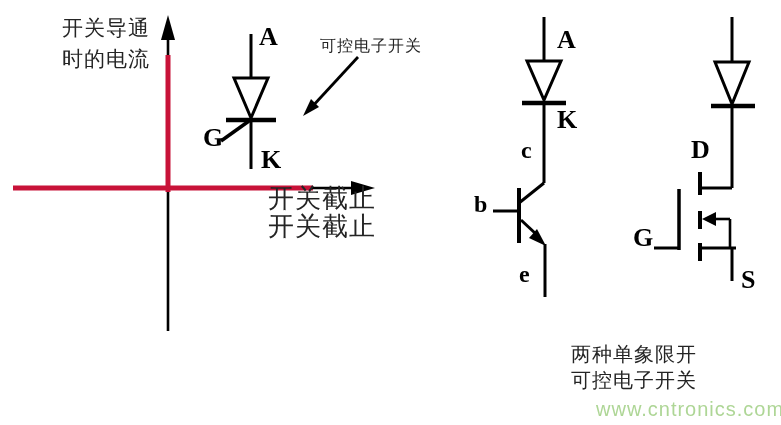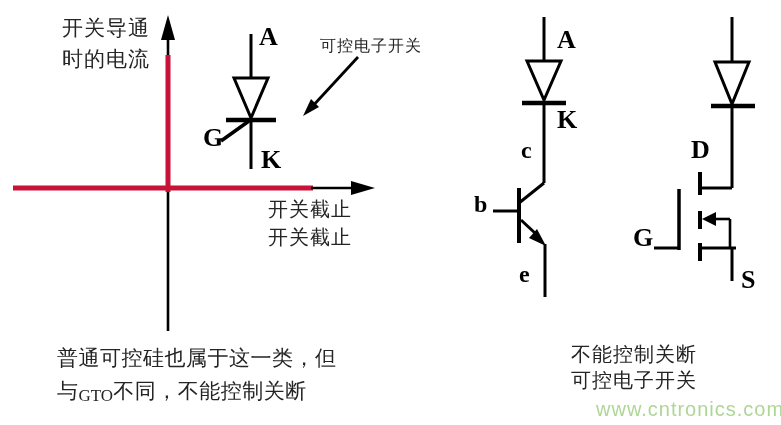--- a/index.html
+++ b/index.html
@@ -12,21 +12,21 @@
   }
   .canvas svg { position:absolute; left:0; top:0; }
   .lbl { position:absolute; color:#1f1f1f; white-space:pre; }
   .cjk { font-family:"Liberation Sans", sans-serif; color:#242424; }
   .pin {
     font-family:"Liberation Serif", serif;
     font-weight:700; color:#000000;
   }
   .ylab { left:62px; top:12px; font-size:21px; line-height:31px; letter-spacing:1px; }
   .anno { left:320px; top:36px; font-size:16px; letter-spacing:1px; }
-  .xlab { left:268px; top:195px; font-size:20px; line-height:28px; letter-spacing:1px; }
+  .xlab { left:268px; top:184px; font-size:26px; line-height:28px; letter-spacing:1px; }
   .cap-left { left:57px; top:341px; font-size:21px; line-height:33px; letter-spacing:0.5px; }
   .cap-right { left:571px; top:341px; font-size:20px; line-height:26px; letter-spacing:1px; }
   .gto {
     font-family:"Liberation Serif", serif;
     font-size:17px; position:relative; top:3px; letter-spacing:0px;
   }
   .watermark { left:596px; top:398px; font-size:20px; color:var(--wm-green,#aed696); letter-spacing:1px; }
   .stroke { stroke:#000000; fill:none; }
   .fillb { fill:#000000; stroke:none; }
   .red   { stroke:var(--axis-red,#c81238); fill:none; }
@@ -107,19 +107,19 @@
   <div class="lbl pin" style="left:557px; top:25px; font-size:26px;">A</div>
   <div class="lbl pin" style="left:557px; top:105px; font-size:26px;">K</div>
   <div class="lbl pin" style="left:521px; top:137px; font-size:24px;">c</div>
   <div class="lbl pin" style="left:474px; top:191px; font-size:24px;">b</div>
   <div class="lbl pin" style="left:519px; top:261px; font-size:24px;">e</div>
 
   <div class="lbl pin" style="left:691px; top:135px; font-size:26px;">D</div>
   <div class="lbl pin" style="left:633px; top:223px; font-size:26px;">G</div>
   <div class="lbl pin" style="left:741px; top:265px; font-size:26px;">S</div>
 
-  <div class="lbl cjk cap-left"><span>普通可控硅也属于这一类，但</span><br><span><span>与</span><span class="gto">GTO</span><span>不同，不能控制关断</span></span></div>
+  <div class="lbl cjk cap-left"><br></div>
 
-  <div class="lbl cjk cap-right"><span>不能控制关断</span><br><span>可控电子开关</span></div>
+  <div class="lbl cjk cap-right"><span>两种单象限开</span><br><span>可控电子开关</span></div>
 
   <div class="lbl watermark">www.cntronics.com</div>
 
 </div>
 
 </body></html>

